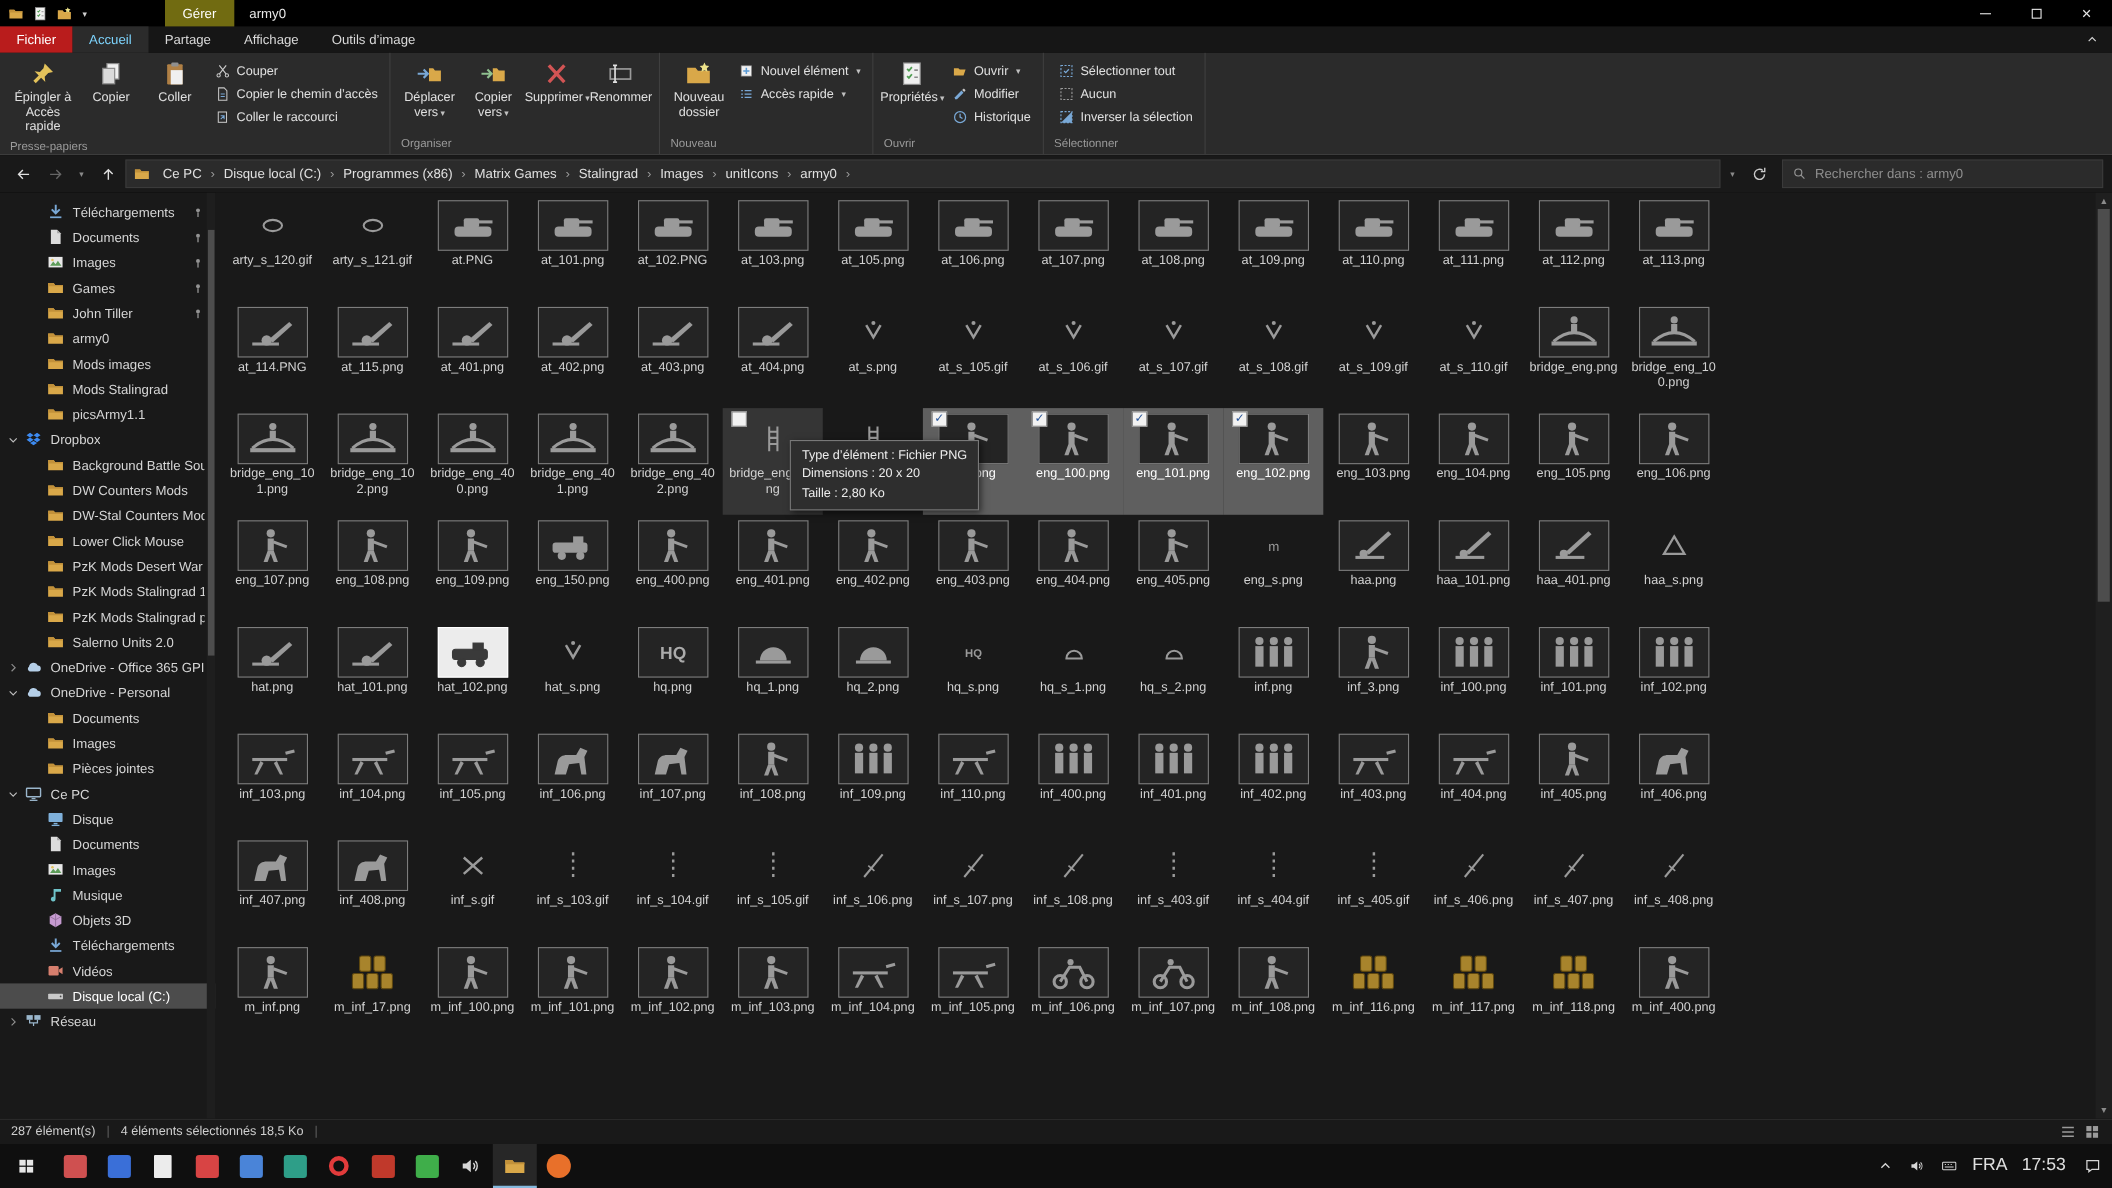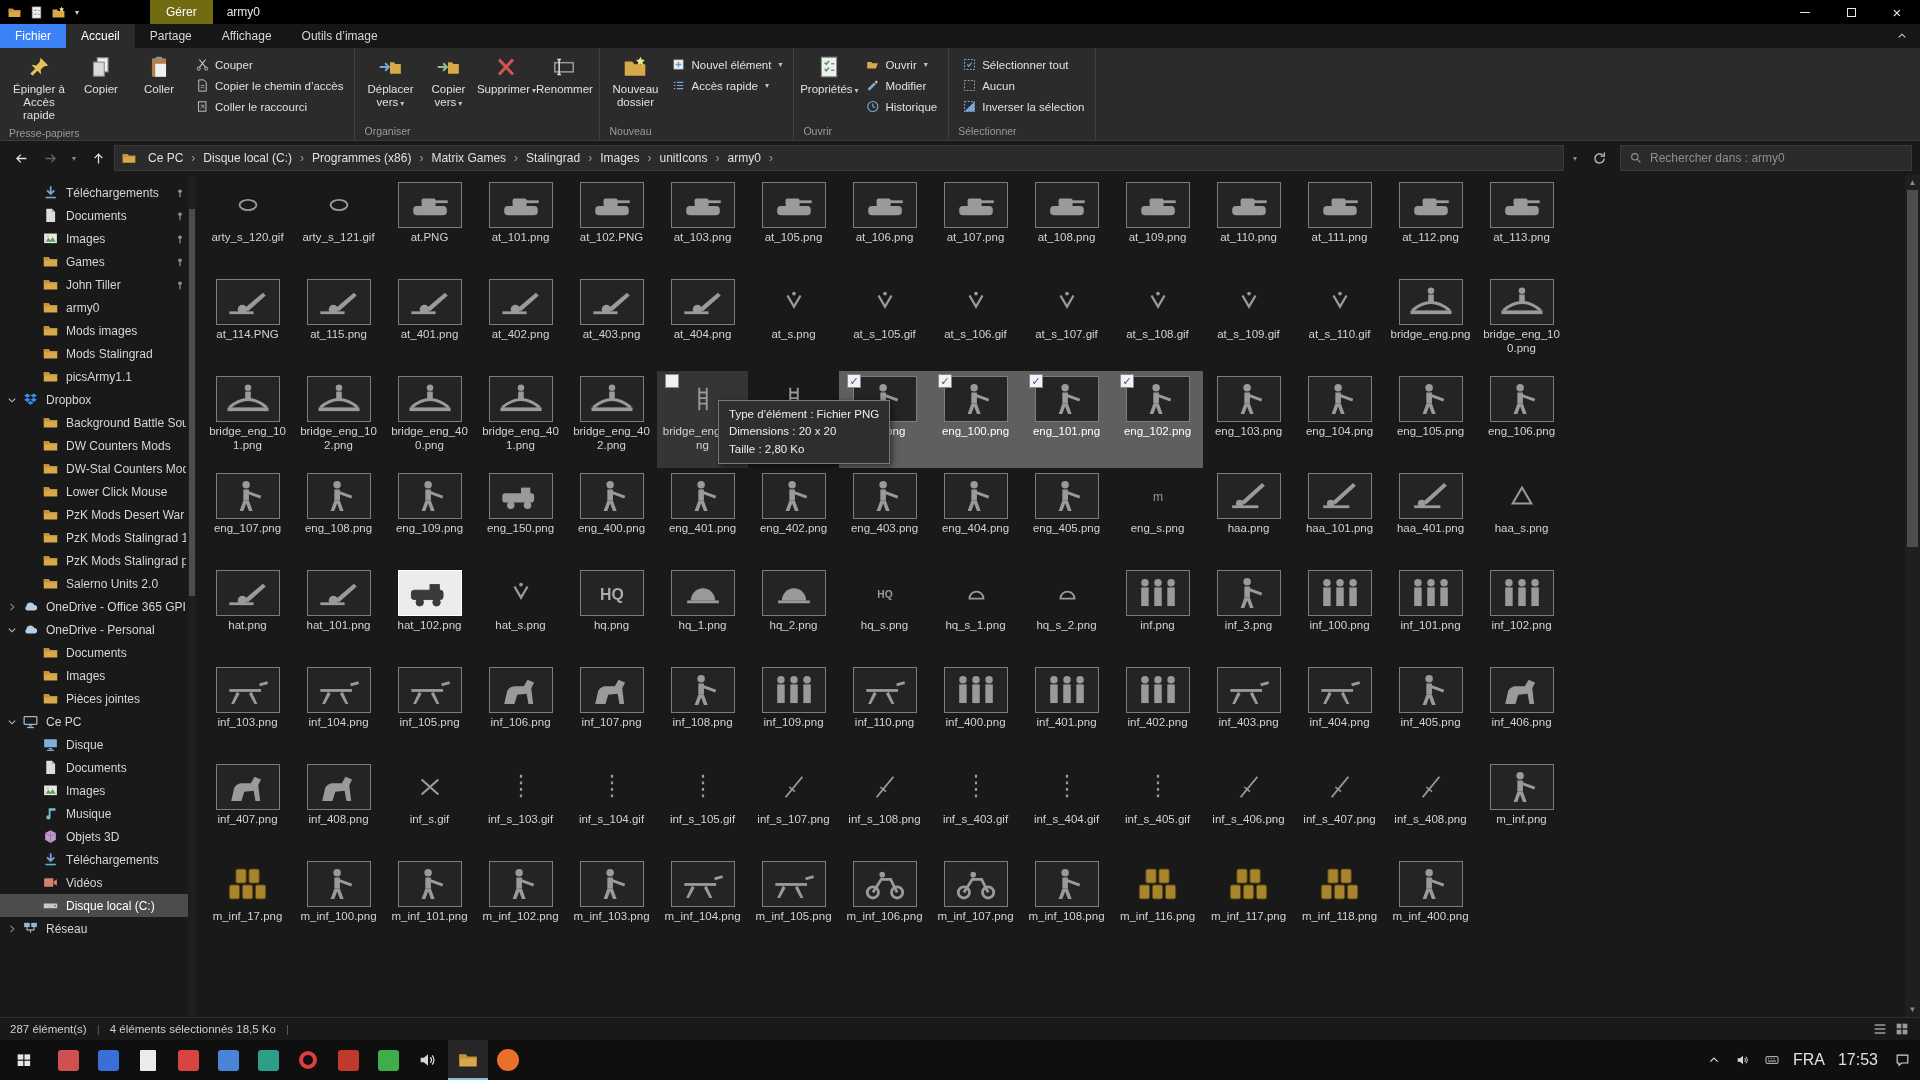--- a/index.html
+++ b/index.html
@@ -15,22 +15,22 @@
 .win-title{margin-left:14px;color:#e8e8e8}
 .win-controls{margin-left:auto;display:flex;height:100%}
 .win-btn{width:46px;height:100%;display:flex;align-items:center;justify-content:center;color:#e8e8e8}
 .glyph-min{display:inline-block;width:10px;border-bottom:1px solid #e8e8e8}
 .glyph-max{display:inline-block;width:9px;height:9px;border:1px solid #e8e8e8}
 .glyph-close{font-size:15px;line-height:1}
 
 
 .tabrow{height:24px;background:#161616;display:flex;align-items:stretch;color:#d8d8d8;font-size:12px;flex:0 0 auto}
 .tab{padding:0 15px;display:flex;align-items:center}
-.tab.file{background:#3b82f6;color:#fff}
-.tab.active{background:#2b2b2b;color:#ffffff}
+.tab.file{background:#b91c1c;color:#fff}
+.tab.active{background:#2b2b2b;color:#7dd3fc}
 .ribbon-collapse{margin-left:auto;width:36px;display:flex;align-items:center;justify-content:center}
 .ribbon-collapse .ric{width:14px;height:14px}
 
 
 .ribbon{height:93px;background:#2b2b2b;display:flex;color:#e0e0e0;font-size:11.5px;border-bottom:1px solid #3c3c3c;flex:0 0 auto}
 .rgroup{display:flex;flex-direction:column;padding:0 3px}
 .rgroup{border-right:1px solid #3f3f3f}
 .rgroup-body{flex:1;display:flex;align-items:flex-start;padding:3px 3px 0}
 .rgroup-label{text-align:left;font-size:10.5px;color:#9a9a9a;padding:1px 6px 3px}
 .rbig{display:flex;flex-direction:column;align-items:center;width:58px;padding:3px 1px;background:none;border:0;color:#e0e0e0;font:inherit;line-height:1.15;gap:3px;cursor:default}
@@ -1749,20 +1749,29 @@
             </div>
             <div class="fname">inf_s_104.gif</div>
           </div>
           <div class="tile">
             <div class="thumb plain">
               <svg class="tsvg" viewBox="0 0 60 40">
                 <path d="M30 7 V33" stroke="#9a9a9a" stroke-width="2.4" stroke-dasharray="3 4"></path>
               </svg>
             </div>
             <div class="fname">inf_s_105.gif</div>
+          </div>
+          <div class="tile">
+            <div class="thumb plain">
+              <svg class="tsvg" viewBox="0 0 60 40">
+                <path d="M21 31 L39 9" stroke="#9a9a9a" stroke-width="2"></path>
+                <path d="M25 20 L31 25" stroke="#9a9a9a" stroke-width="1.6"></path>
+              </svg>
+            </div>
+            <div class="fname">inf_s_106.png</div>
           </div>
           <div class="tile">
             <div class="thumb plain">
               <svg class="tsvg" viewBox="0 0 60 40">
                 <path d="M21 31 L39 9" stroke="#9a9a9a" stroke-width="2"></path>
                 <path d="M25 20 L31 25" stroke="#9a9a9a" stroke-width="1.6"></path>
               </svg>
             </div>
             <div class="fname">inf_s_107.png</div>
           </div>

